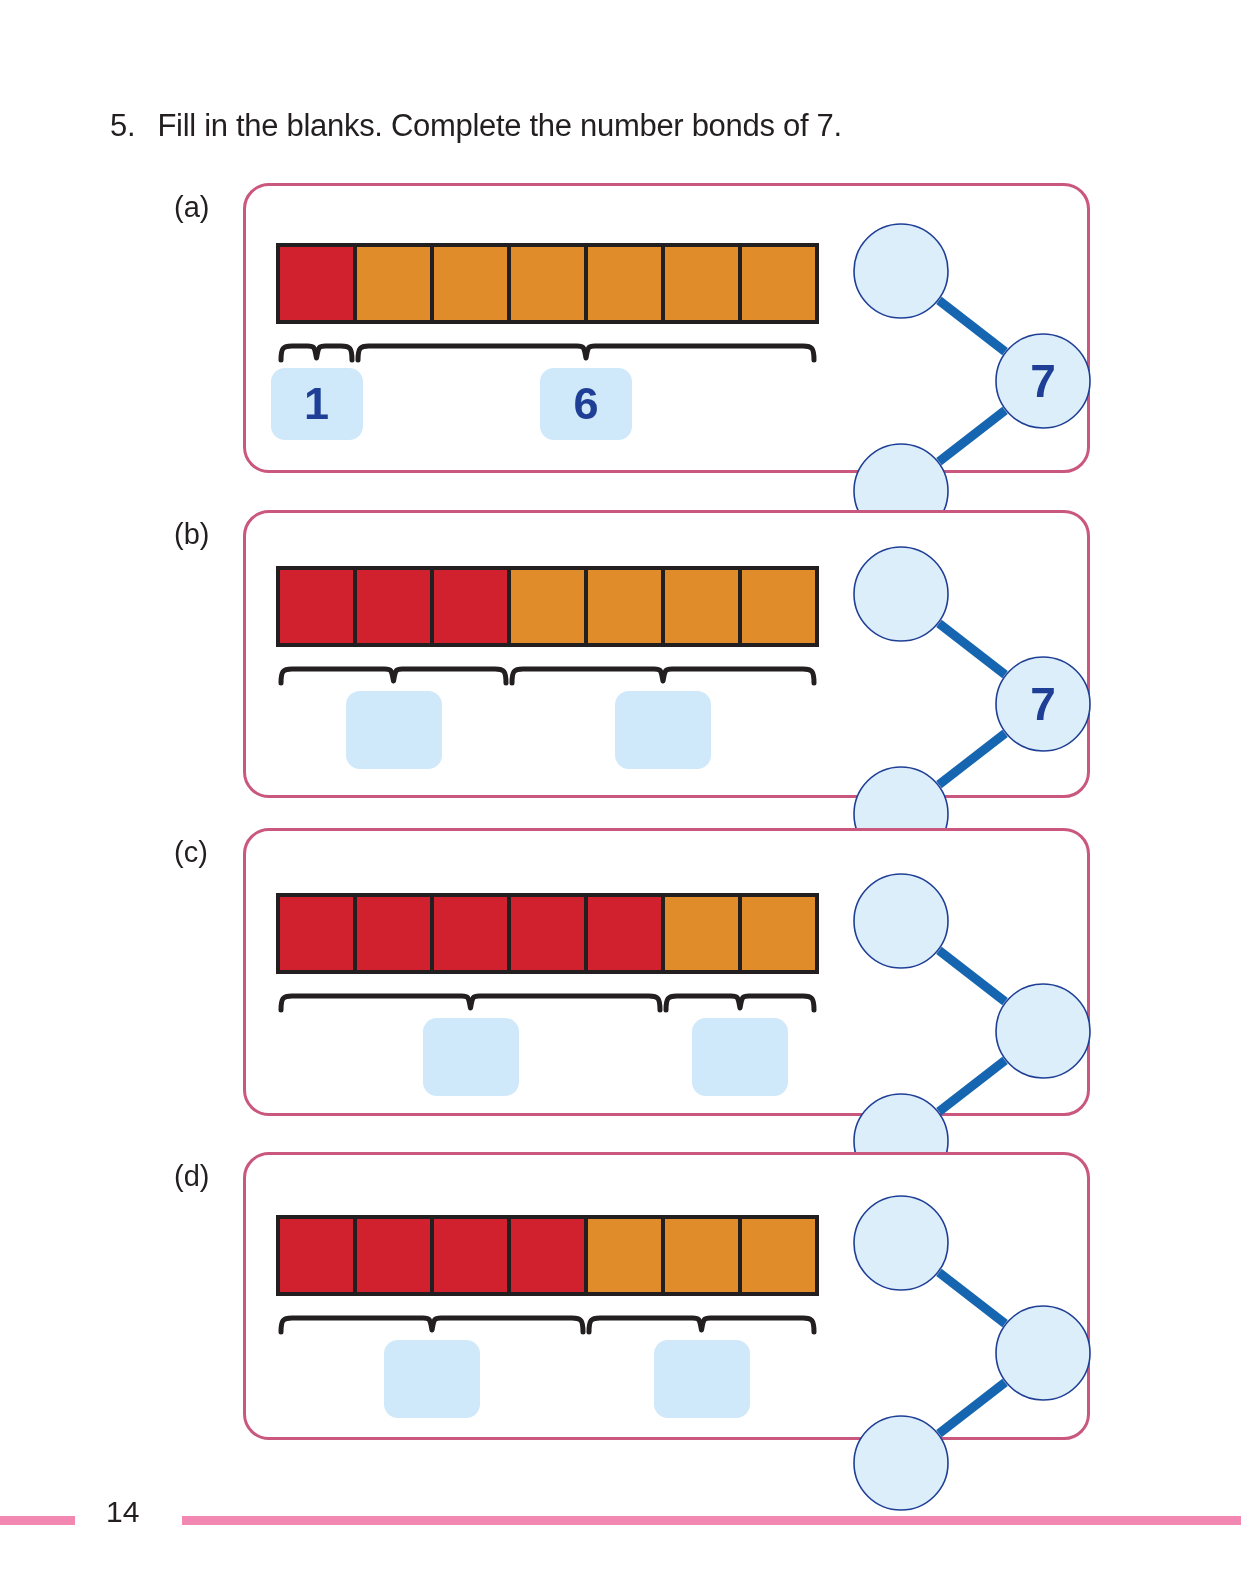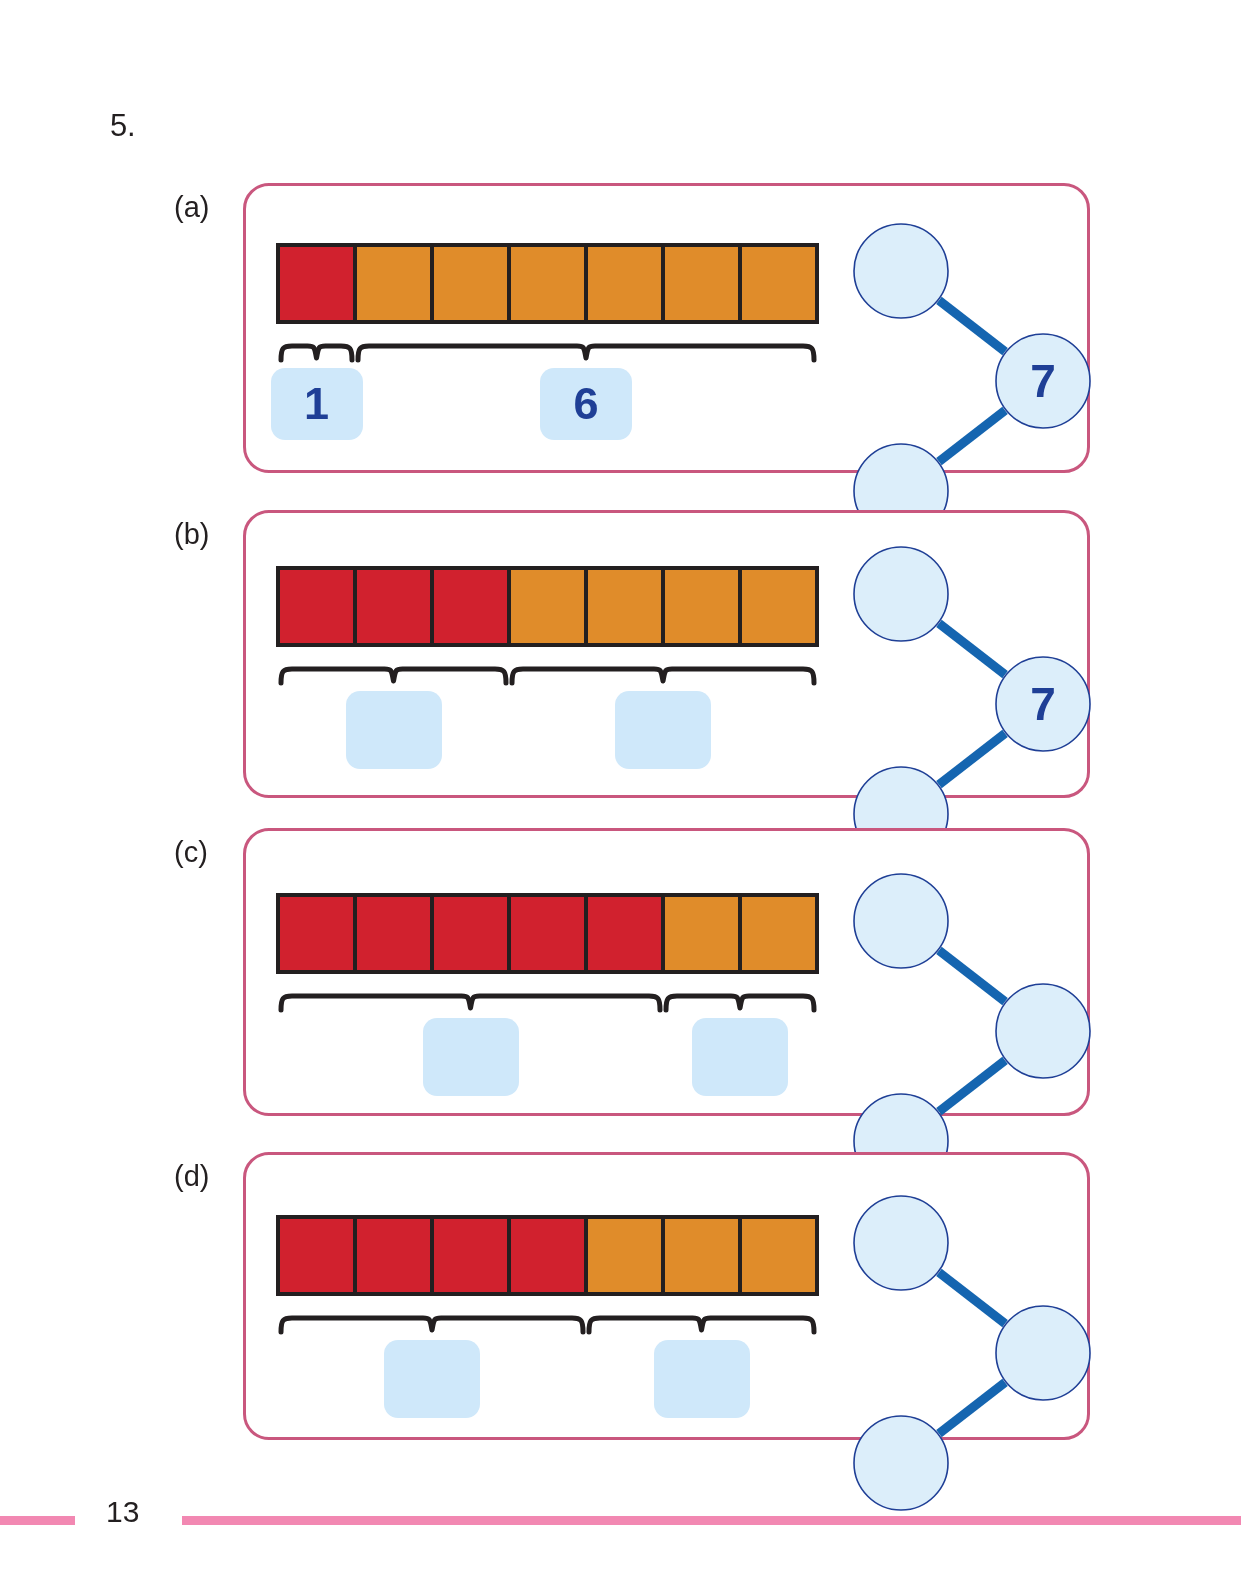--- a/index.html
+++ b/index.html
@@ -145,20 +145,21 @@
     font-family: "Liberation Sans", sans-serif;
   }
 </style>
 </head>
 <body>
 
 <div class="page">
 
   <div class="question-head">
     <span class="q-number">5.</span>
+    <span class="q-text">Fill in the blanks. Complete the number bonds of 7.</span>
   </div>
 
   <div id="parts-root">
       <div class="part-label" style="top: 191px;">(a)</div>
       <div class="panel" style="top: 183px; height: 290px; border-color: rgb(201, 87, 126);"></div>
       <div class="bar" style="left: 276px; top: 243px;">
         <div class="cell red" style="background: rgb(209, 33, 46);"></div>
         <div class="cell orange" style="background: rgb(224, 140, 42);"></div>
         <div class="cell orange" style="background: rgb(224, 140, 42);"></div>
         <div class="cell orange" style="background: rgb(224, 140, 42);"></div>
@@ -291,16 +292,16 @@
           <circle cx="48" cy="268" r="47" fill="#dceefa" stroke="#1f3f96" stroke-width="1.6"></circle>
           <circle cx="190" cy="158" r="47" fill="#dceefa" stroke="#1f3f96" stroke-width="1.6"></circle>
         </svg>
       </div>
       <div class="bond-value" style="left: 853px; top: 1195px; color: rgb(31, 63, 150);"></div>
       <div class="bond-value" style="left: 853px; top: 1415px; color: rgb(31, 63, 150);"></div>
       <div class="bond-value" style="left: 995px; top: 1305px; color: rgb(31, 63, 150);"></div>
     </div>
 
   <div class="footer-rule-left"></div>
-  <div class="page-number">13</div>
+  <div class="page-number">14</div>
   <div class="footer-rule-right"></div>
 
 </div>
 
 </body></html>

